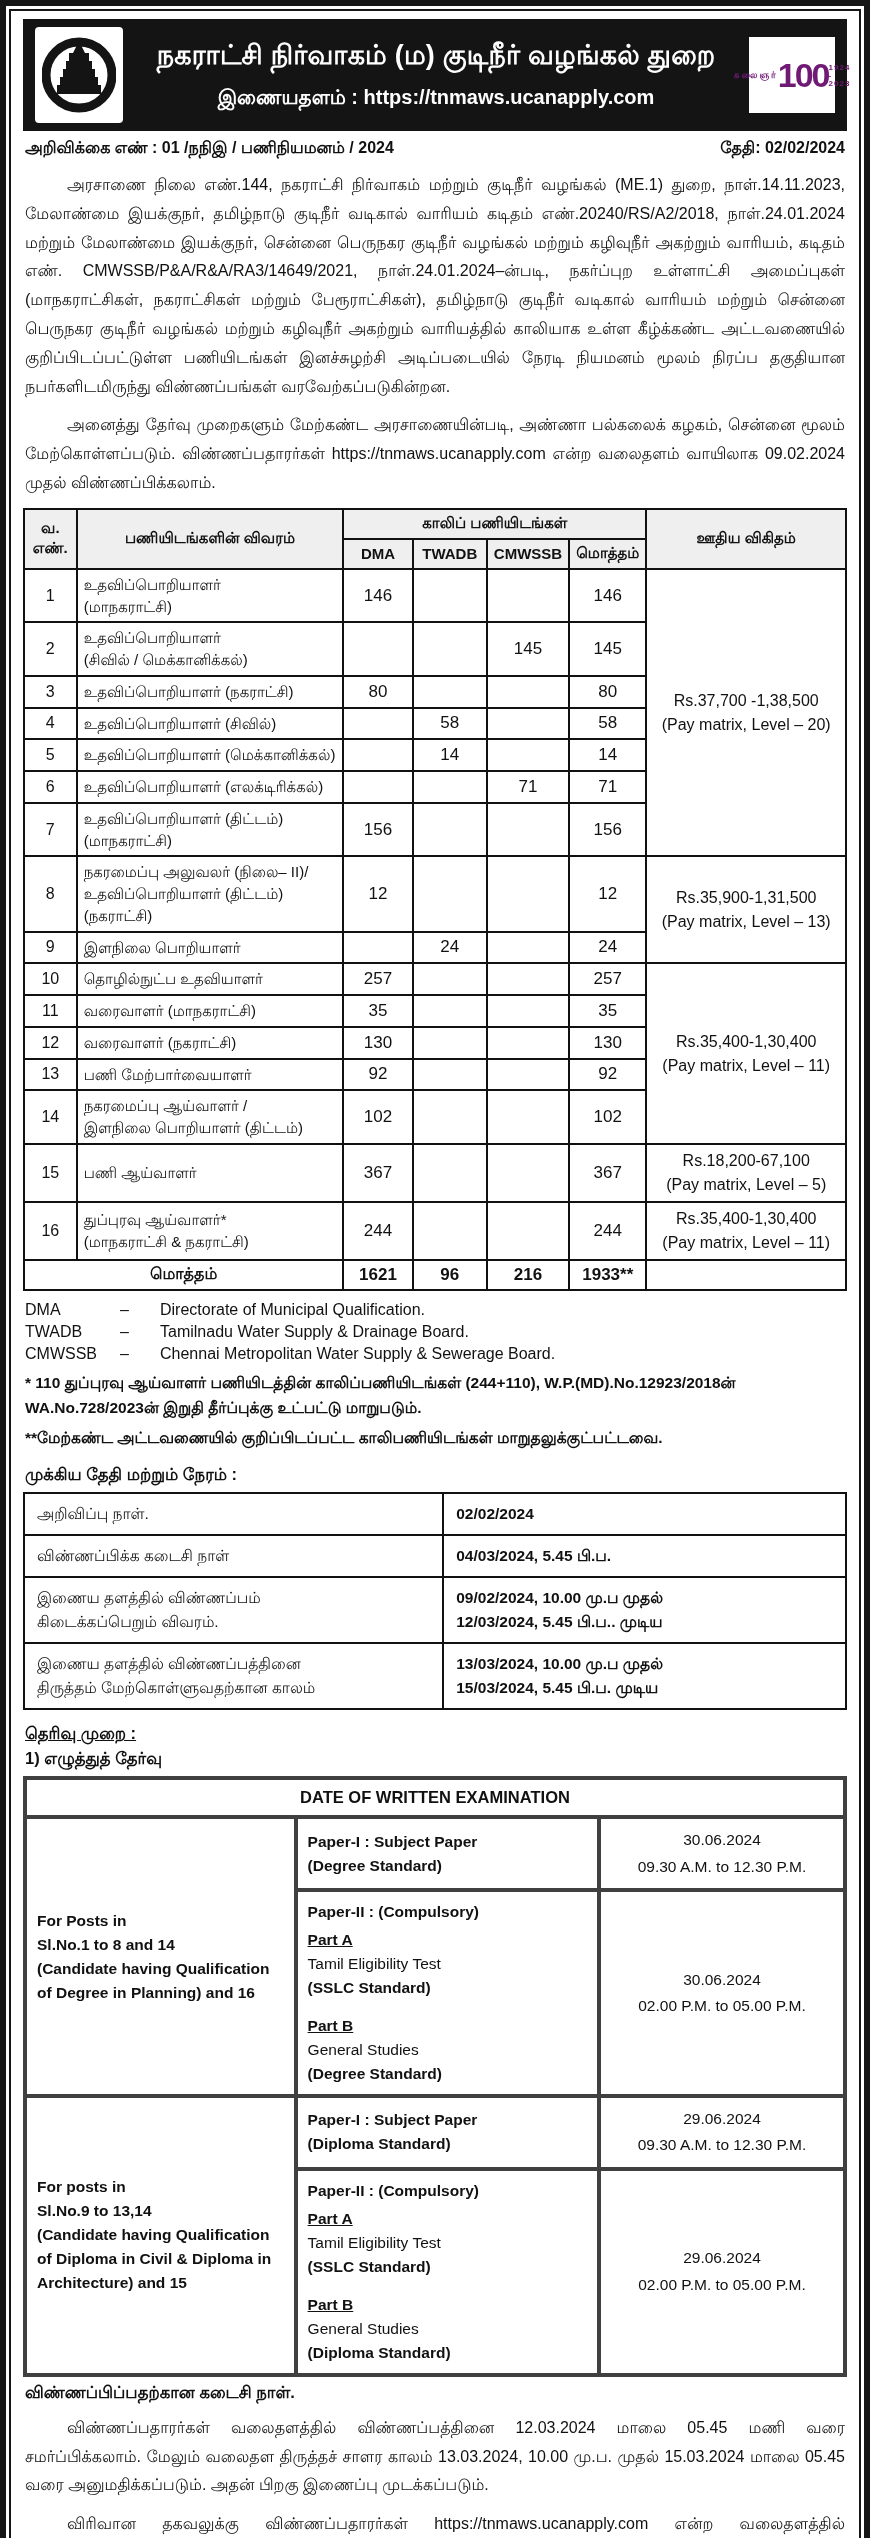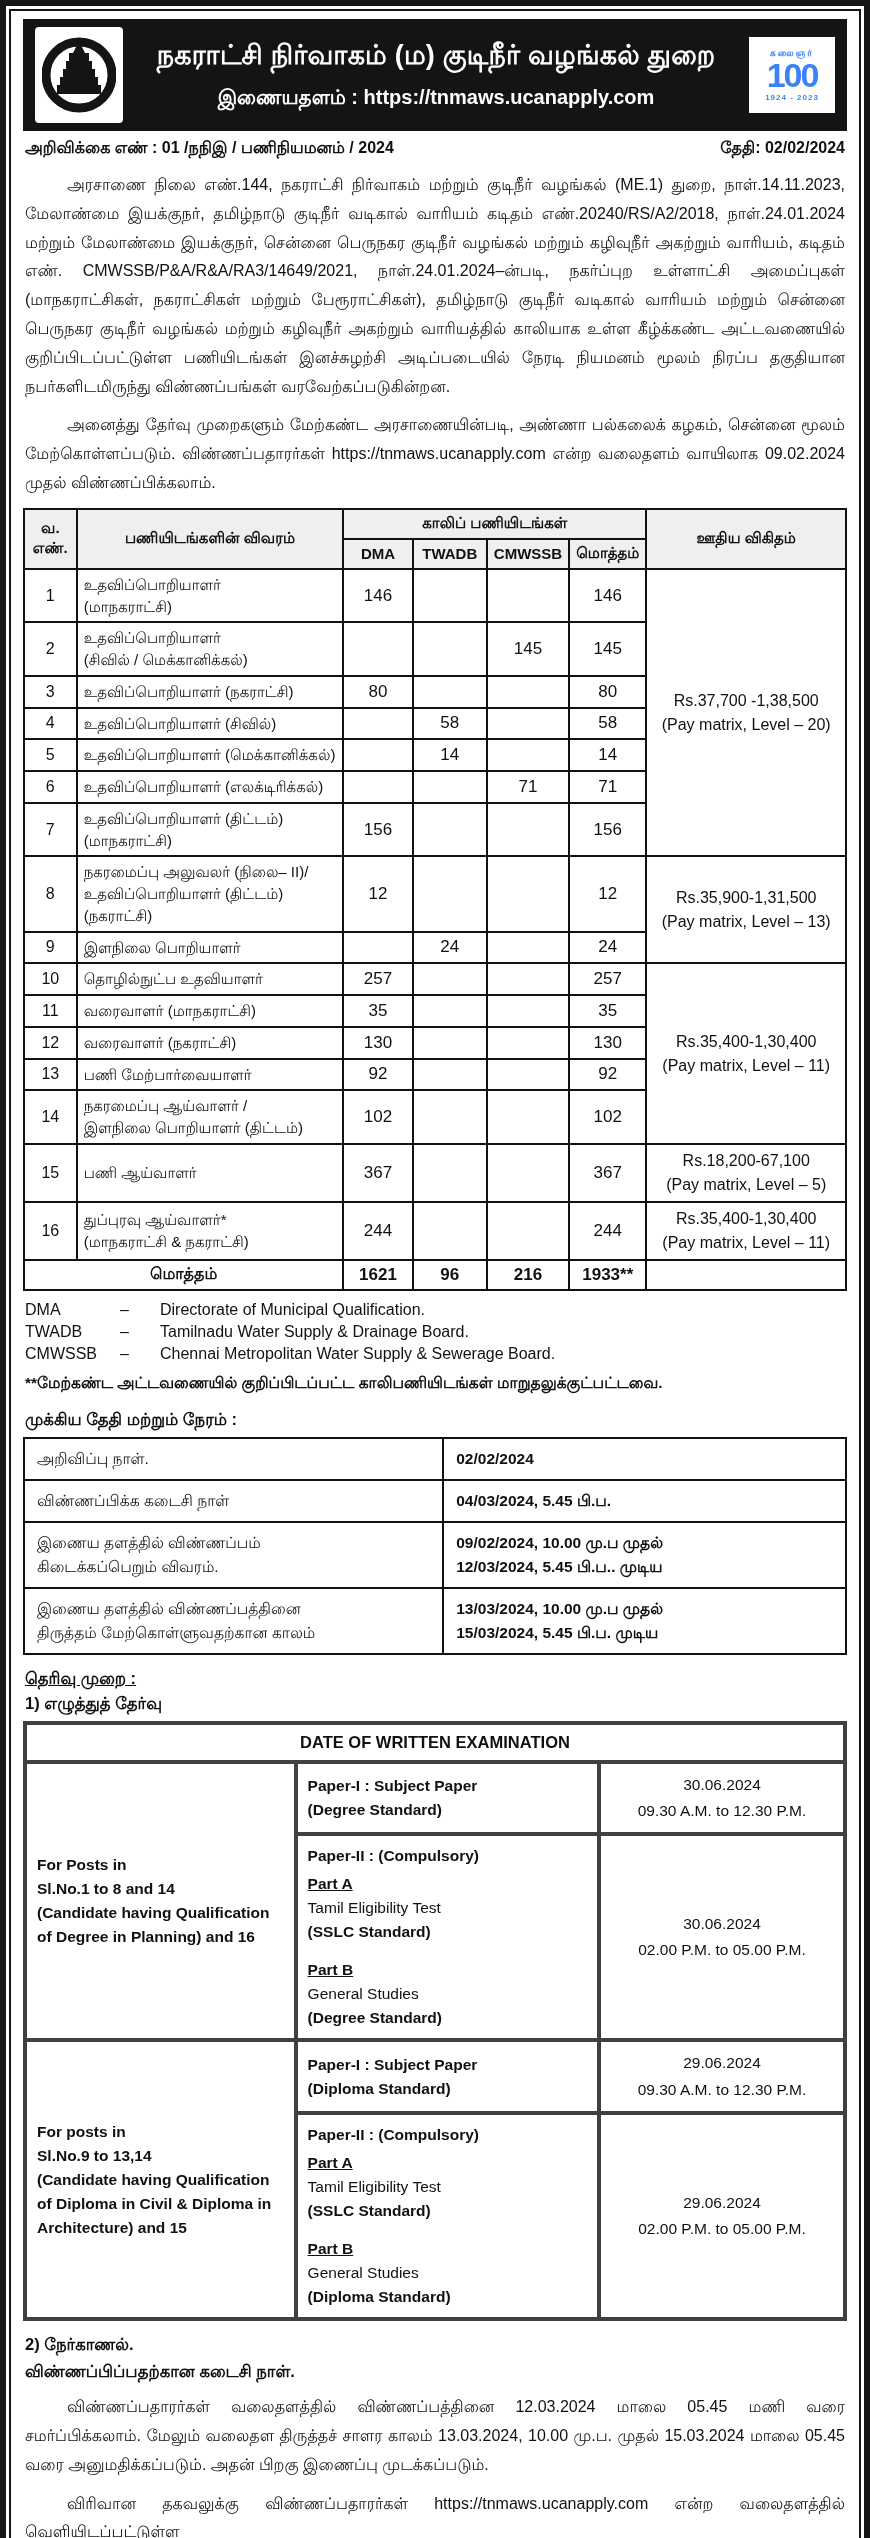--- a/index.html
+++ b/index.html
@@ -6,21 +6,21 @@
   .page { width:870px; min-height:2538px; margin:0 auto; background:#fff; box-sizing:border-box;
           border:6px solid #161616; padding:3px; }
   .inner { border:2px solid #161616; padding:8px 12px 14px 12px; box-sizing:border-box; min-height:2508px; }
 
   
   .masthead { background:#141414; color:#fff; display:flex; align-items:center; gap:12px; padding:8px 12px; }
   .seal-box { width:88px; height:96px; background:#fff; border-radius:4px; display:flex; align-items:center; justify-content:center; flex:0 0 auto; }
   .mast-center { flex:1; text-align:center; }
   .mast-title { font-size:27px; font-weight:bold; letter-spacing:.2px; }
   .mast-sub { font-size:20px; font-weight:bold; margin-top:12px; }
-  .logo100 { width:86px; height:76px; background:#fff; color:#3b82f6; flex:0 0 auto; display:flex; flex-direction:column; align-items:center; justify-content:center; line-height:1; }
+  .logo100 { width:86px; height:76px; background:#fff; color:#701a75; flex:0 0 auto; display:flex; flex-direction:row; align-items:center; justify-content:center; line-height:1; }
   .logo100 .t { font-size:9px; font-weight:bold; letter-spacing:2px; }
   .logo100 .n { font-size:34px; font-weight:bold; letter-spacing:-2px; }
   .logo100 .y { font-size:8px; font-weight:bold; letter-spacing:1px; margin-top:2px; }
 
   
   .notice-line { display:flex; justify-content:space-between; font-weight:bold; font-size:16px; padding:8px 2px 2px 2px; }
 
   
   .para { font-size:16px; line-height:1.8; text-align:justify; margin:10px 2px 0 2px; }
   .para.indent { text-indent:42px; }
@@ -283,20 +283,22 @@
           <span>–</span>
           <span>Tamilnadu Water Supply &amp; Drainage Board.</span>
         </div>
         <div class="row">
           <span>CMWSSB</span>
           <span>–</span>
           <span>Chennai Metropolitan Water Supply &amp; Sewerage Board.</span>
         </div>
       </div>
 
+    <div class="fnote">* 110 துப்புரவு ஆய்வாளர் பணியிடத்தின் காலிப்பணியிடங்கள் (244+110), W.P.(MD).No.12923/2018ன்
+   WA.No.728/2023ன் இறுதி தீர்ப்புக்கு உட்பட்டு மாறுபடும்.</div>
     <div class="fnote">**மேற்கண்ட அட்டவணையில் குறிப்பிடப்பட்ட காலிபணியிடங்கள் மாறுதலுக்குட்பட்டவை.</div>
 
     <div class="sec-head">முக்கிய தேதி மற்றும் நேரம் :</div>
     <table class="dates-table">
       <tbody id="dates-body">
           <tr>
             <td class="lbl">அறிவிப்பு நாள்.</td>
             <td class="val">02/02/2024</td>
           </tr>
           <tr>
@@ -385,21 +387,20 @@
             <div class="bold">(Diploma Standard)</div>
           </td>
           <td class="dt">
             <div>29.06.2024</div>
             <div>02.00 P.M. to 05.00 P.M.</div>
           </td>
         </tr>
       </tbody>
     </table>
 
-    <div class="sec-head" style="margin-bottom:0;">2)  நேர்காணல்.</div>
     <div class="sec-head" style="margin-top:6px; margin-bottom:0;">விண்ணப்பிப்பதற்கான கடைசி நாள்.</div>
     <div class="para indent">விண்ணப்பதாரர்கள் வலைதளத்தில் விண்ணப்பத்தினை 12.03.2024 மாலை 05.45 மணி வரை சமர்ப்பிக்கலாம். மேலும் வலைதள திருத்தச் சாளர காலம் 13.03.2024, 10.00 மு.ப. முதல் 15.03.2024 மாலை 05.45 வரை அனுமதிக்கப்படும். அதன் பிறகு இணைப்பு முடக்கப்படும்.</div>
 
     <div class="para indent">
       <span>விரிவான தகவலுக்கு விண்ணப்பதாரர்கள் https://tnmaws.ucanapply.com என்ற வலைதளத்தில் வெளியிடப்பட்டுள்ள </span>
     </div>
 
   </div>
 </div>
 

